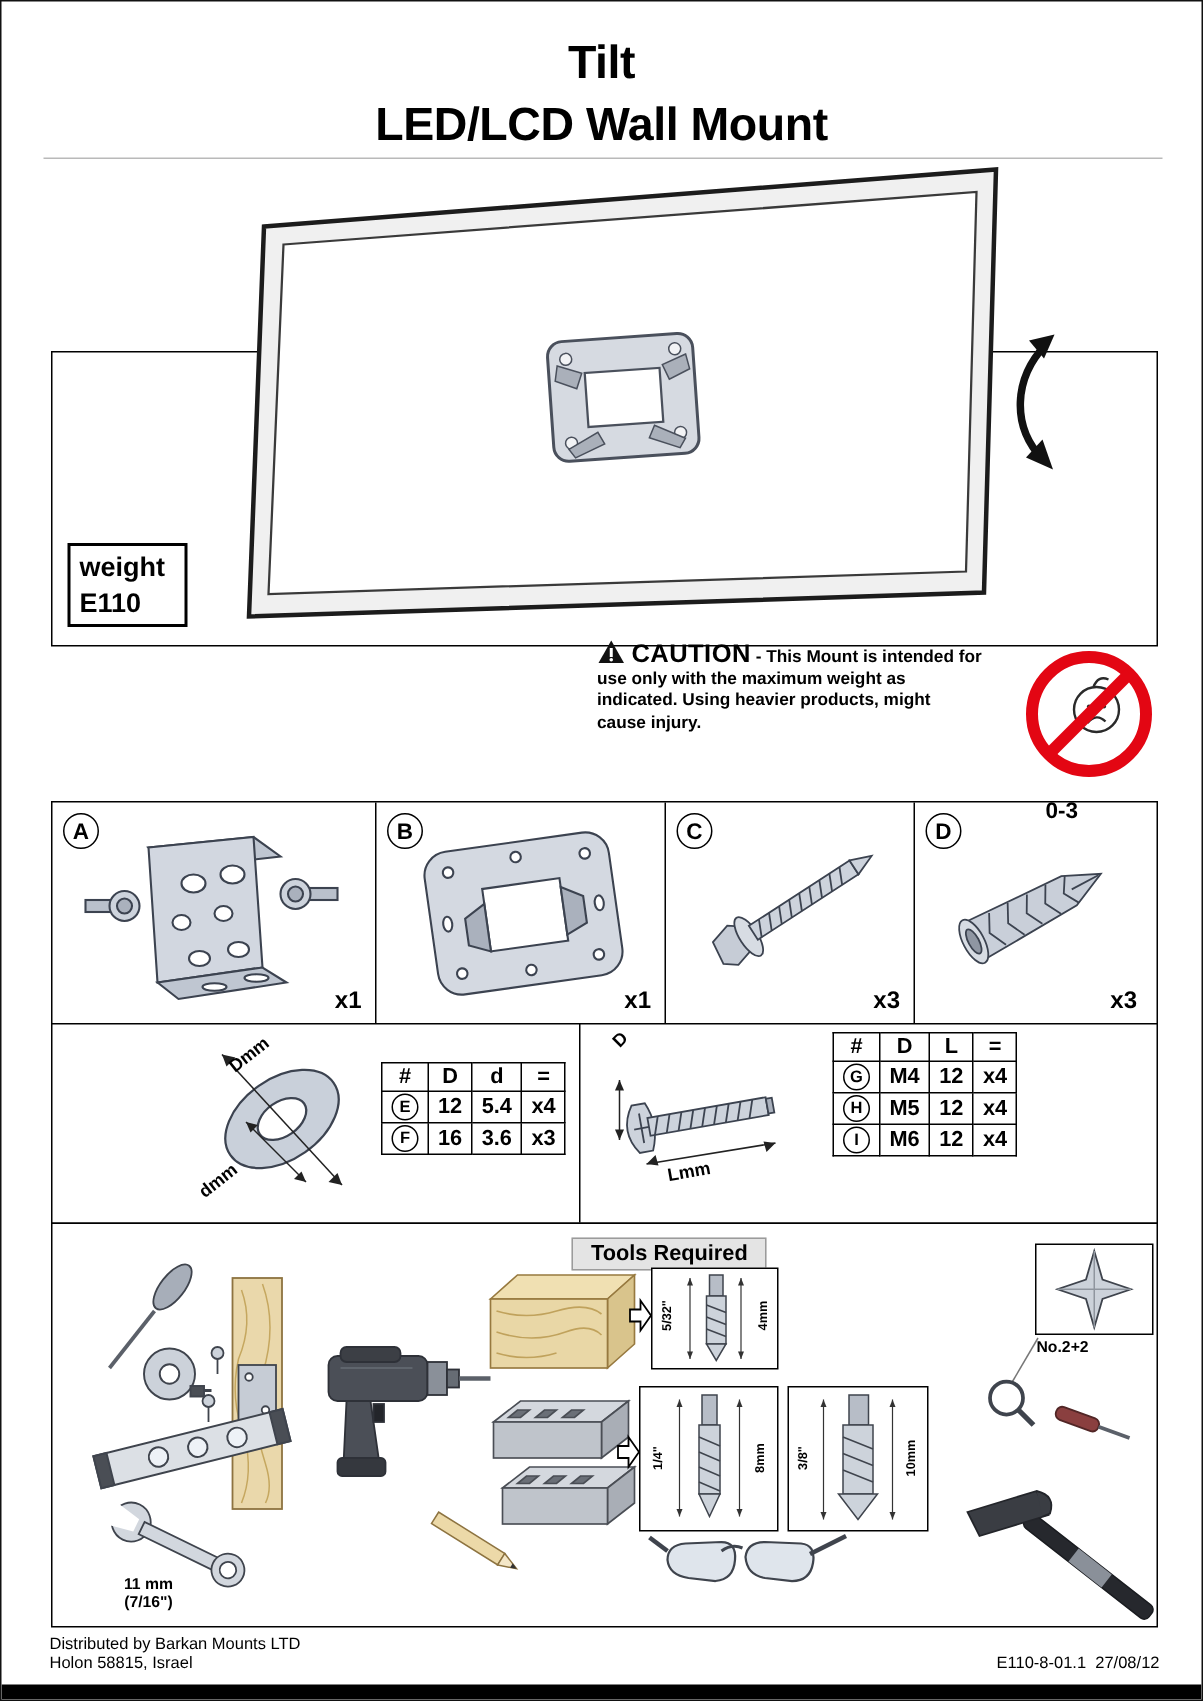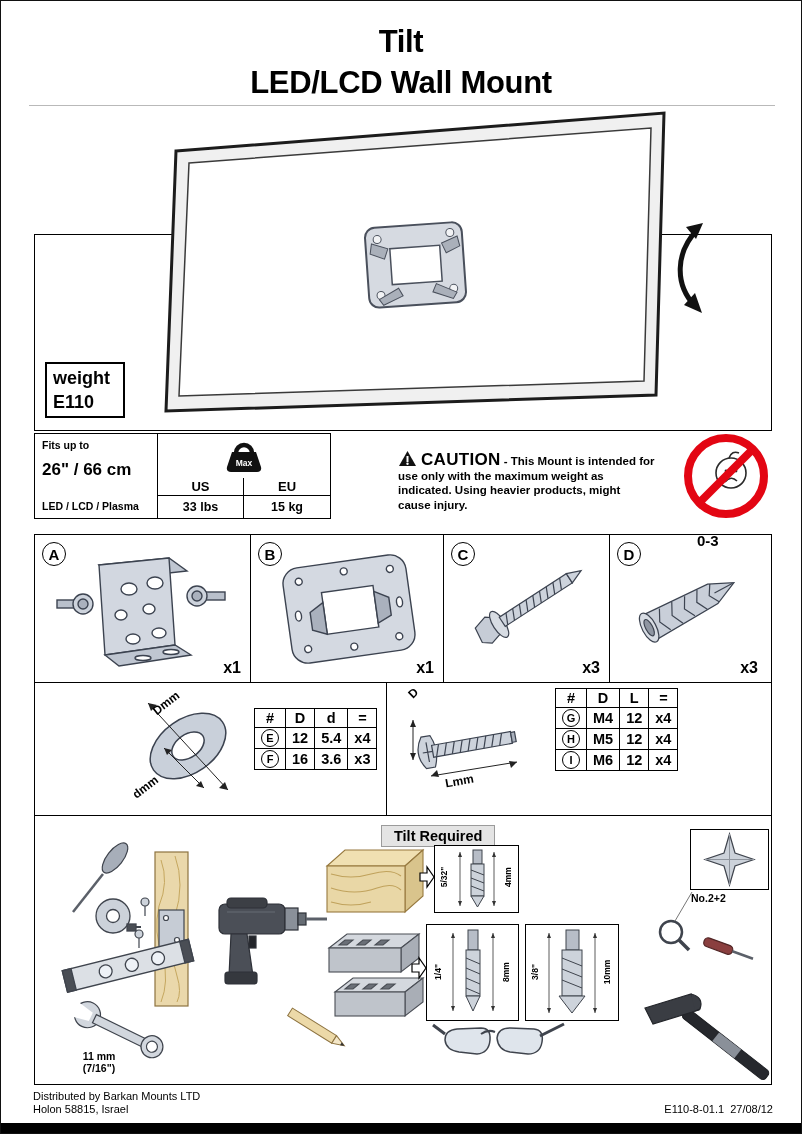--- a/index.html
+++ b/index.html
@@ -31,21 +31,21 @@
   .kb-wrap svg { margin-top:3px; }
   .kb-max { position:absolute; top:24px; left:50%; transform:translateX(-50%); color:#fff;
             font-size:8.5px; font-weight:700; }
   .weight-grid { flex:1; display:grid; grid-template-columns:1fr 1fr; grid-template-rows:18px 1fr; }
   .weight-grid .cell { text-align:center; font-weight:700; }
   .wg-h { font-size:13px; line-height:18px; border-bottom:1px solid #000; }
   .wg-v { font-size:12.5px; padding-top:4px; }
   .br { border-right:1px solid #000; }
 
   
-  .caution { position:absolute; left:397px; top:449px; width:258px; font-size:11.5px; line-height:14.5px; font-weight:600; }
+  .caution { position:absolute; left:397px; top:425px; width:258px; font-size:11.5px; line-height:14.5px; font-weight:600; }
   .caution .c-title b { font-size:17px; font-weight:800; letter-spacing:0.3px; }
   .caution svg { vertical-align:-2px; margin-right:4px; }
 
   
   .prohibition { position:absolute; left:681px; top:431px; width:88px; height:88px; }
   .prohibition .age { position:absolute; left:15px; top:52px; font-size:15px; font-weight:800;margin-top:48px; }
 
   
   .parts-row { position:absolute; left:33px; top:533px; width:738px; height:149px; border:1px solid #000; display:flex; }
   .part-panel { position:relative; height:100%; border-right:1px solid #000; }
@@ -118,42 +118,20 @@
     <path d="M34,8 C13,30 11,62 32,84" fill="none" stroke="#111" stroke-width="5"></path>
     <polygon points="40,1 23,5 33,17" fill="#111"></polygon>
     <polygon points="39,91 21,83 32,71" fill="#111"></polygon>
   </svg>
 
   <div class="model-box">
     <div>weight</div>
     <div>E110</div>
   </div>
 
-  <div class="specs-box">
-    <div class="specs-left">
-      <div class="fits-label">Fits up to</div>
-      <div class="size-value">26" / 66 cm</div>
-      <div class="types-label">LED / LCD / Plasma</div>
-    </div>
-    <div class="specs-right">
-      <div class="kb-wrap">
-        <svg width="42" height="38" viewBox="0 0 42 38">
-          <path d="M13,16 a8,8 0 0 1 16,0" fill="none" stroke="#111" stroke-width="4.5"></path>
-          <path d="M9,15 h24 l5,15 q1,5 -4,5 h-26 q-5,0 -4,-5 z" fill="#111"></path>
-        </svg>
-        <span class="kb-max">Max</span>
-      </div>
-      <div class="weight-grid">
-        <div class="cell wg-h br">US</div>
-        <div class="cell wg-h">EU</div>
-        <div class="cell wg-v br">33 lbs</div>
-        <div class="cell wg-v">15 kg</div>
-      </div>
-    </div>
-  </div>
 
   <div class="caution">
     <span class="c-title"><svg width="19" height="17" viewBox="0 0 19 17">
           <polygon points="9.5,1 18,16 1,16" fill="#111"></polygon>
           <rect x="8.5" y="6" width="2" height="6" fill="#fff"></rect>
           <circle cx="9.5" cy="13.8" r="1.2" fill="#fff"></circle>
         </svg><b>CAUTION</b></span>
     <span class="c-text">- This Mount is intended for use only with the maximum weight as indicated. Using heavier products, might cause injury.</span>
   </div>
 
@@ -465,21 +443,21 @@
         <line x1="640" y1="105" x2="657" y2="76" stroke="#777" stroke-width="1"></line>
         <circle cx="636" cy="116" r="11" fill="#fff" stroke="#3f444d" stroke-width="2.5"></circle>
         <line x1="644" y1="124" x2="654" y2="134" stroke="#3f444d" stroke-width="3.5"></line>
       </g>
       <g transform="rotate(20 690 132)">
         <rect x="668" y="128" width="30" height="9" rx="4" fill="#8a3f3f" stroke="#512626" stroke-width="1.2"></rect>
         <line x1="698" y1="132.5" x2="720" y2="132.5" stroke="#5b6069" stroke-width="2.5"></line>
       </g>
     </svg>
 
-    <div class="tools-title">Tilt Required</div>
+    <div class="tools-title">Tools Required</div>
 
     <div class="bit-box" style="left:399px; top:29px; width:85px; height:68px;">
       <svg width="83" height="66" viewBox="0 0 83 66">
         <rect x="38" y="4" width="9" height="14" fill="#b7bdc7" stroke="#3f444d"></rect>
         <rect x="36" y="18" width="13" height="32" fill="#cdd3db" stroke="#3f444d"></rect>
         <line x1="36" y1="24" x2="49" y2="29" stroke="#3f444d"></line>
         <line x1="36" y1="32" x2="49" y2="37" stroke="#3f444d"></line>
         <line x1="36" y1="40" x2="49" y2="45" stroke="#3f444d"></line>
         <polygon points="36,50 49,50 42.5,61" fill="#cdd3db" stroke="#3f444d"></polygon>
         <line x1="25" y1="6" x2="25" y2="60" stroke="#333" stroke-width="0.8"></line>

